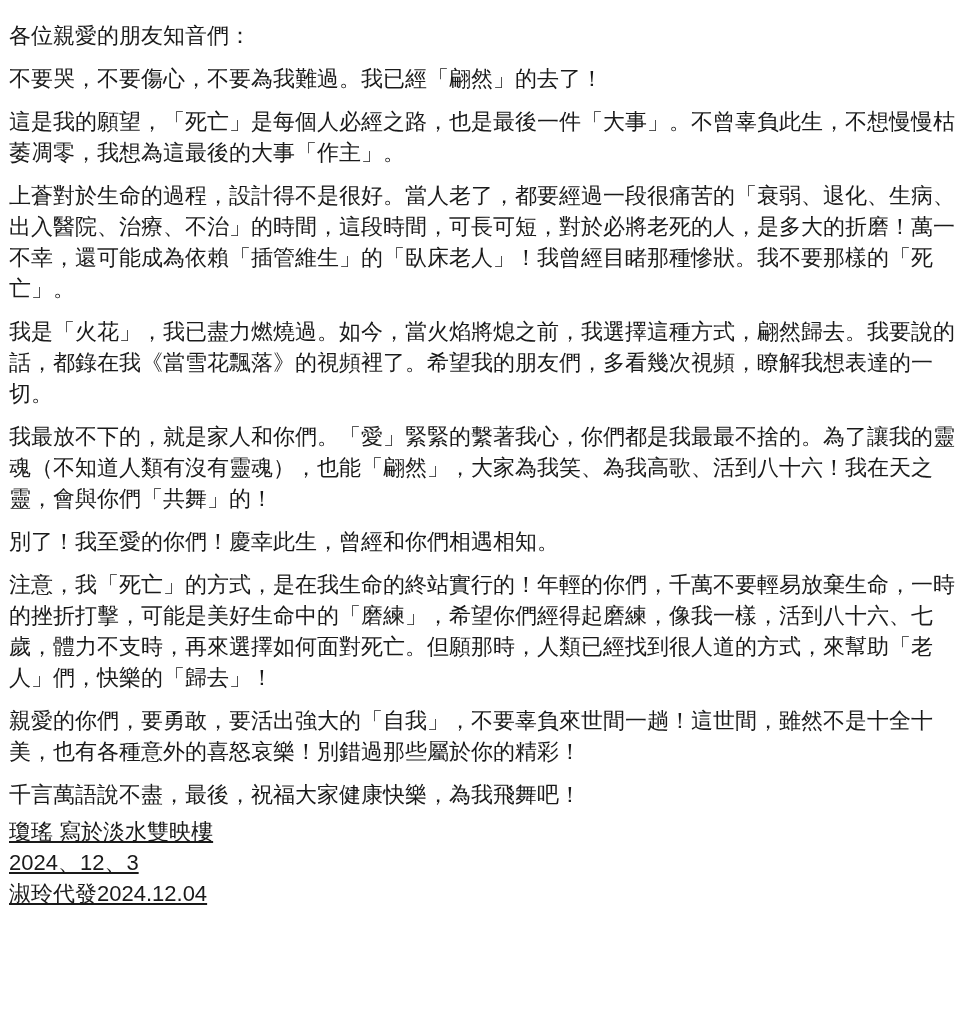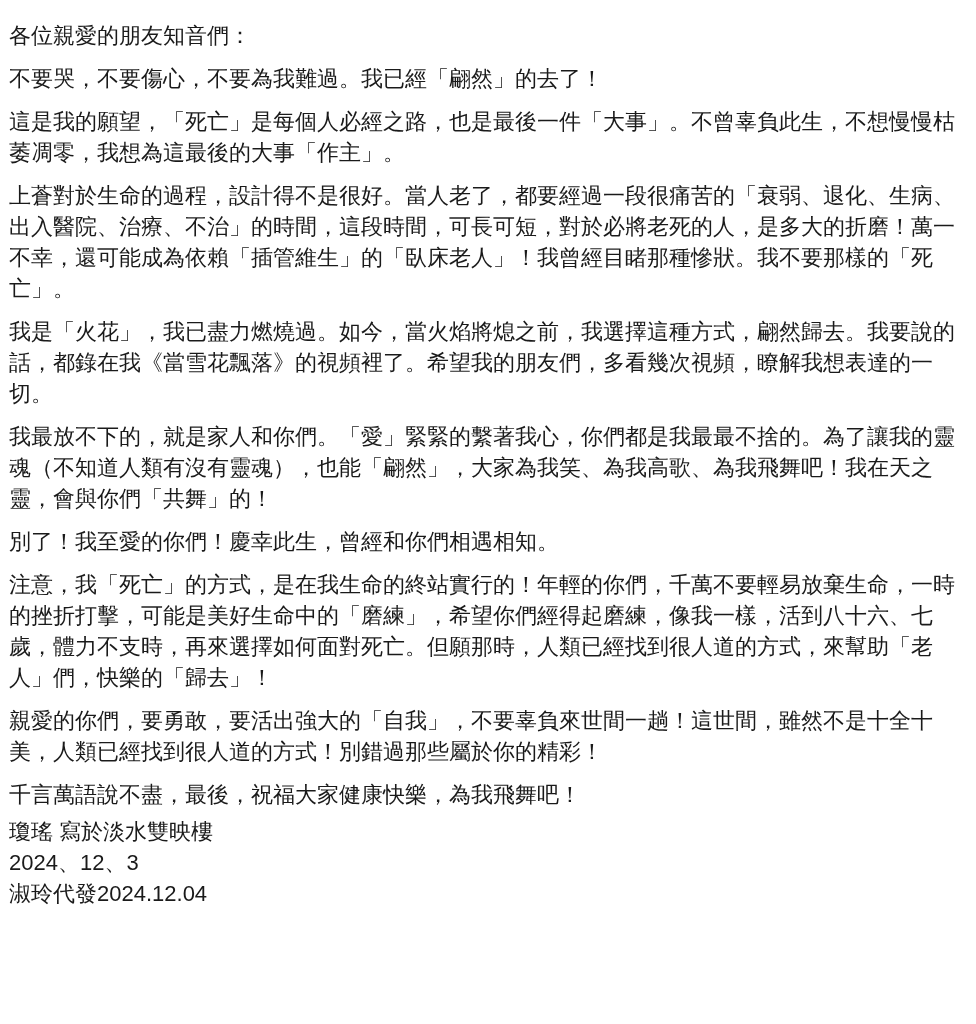--- a/index.html
+++ b/index.html
@@ -23,34 +23,35 @@
     margin: 12px 0 6px 0;
     text-align: left;
     word-break: break-all;
     overflow-wrap: anywhere;
   }
   .letter .footer-line {
     margin: 0;
   }
   .letter .footer {
     margin-top: 6px;
+    text-decoration: underline;
   }
 </style>
 </head>
 <body>
 
 <article class="letter">
   <p>各位親愛的朋友知音們：</p>
   <p>不要哭，不要傷心，不要為我難過。我已經「翩然」的去了！</p>
   <p>這是我的願望，「死亡」是每個人必經之路，也是最後一件「大事」。不曾辜負此生，不想慢慢枯萎凋零，我想為這最後的大事「作主」。</p>
   <p>上蒼對於生命的過程，設計得不是很好。當人老了，都要經過一段很痛苦的「衰弱、退化、生病、出入醫院、治療、不治」的時間，這段時間，可長可短，對於必將老死的人，是多大的折磨！萬一不幸，還可能成為依賴「插管維生」的「臥床老人」！我曾經目睹那種慘狀。我不要那樣的「死亡」。</p>
   <p>我是「火花」，我已盡力燃燒過。如今，當火焰將熄之前，我選擇這種方式，翩然歸去。我要說的話，都錄在我《當雪花飄落》的視頻裡了。希望我的朋友們，多看幾次視頻，瞭解我想表達的一切。</p>
-  <p>我最放不下的，就是家人和你們。「愛」緊緊的繫著我心，你們都是我最最不捨的。為了讓我的靈魂（不知道人類有沒有靈魂），也能「翩然」，大家為我笑、為我高歌、為我飛舞吧！我在天之靈，會與你們「共舞」的！</p>
+  <p>我最放不下的，就是家人和你們。「愛」緊緊的繫著我心，你們都是我最最不捨的。為了讓我的靈魂（不知道人類有沒有靈魂），也能「翩然」，大家為我笑、為我高歌、活到八十六！我在天之靈，會與你們「共舞」的！</p>
   <p>別了！我至愛的你們！慶幸此生，曾經和你們相遇相知。</p>
   <p>注意，我「死亡」的方式，是在我生命的終站實行的！年輕的你們，千萬不要輕易放棄生命，一時的挫折打擊，可能是美好生命中的「磨練」，希望你們經得起磨練，像我一樣，活到八十六、七歲，體力不支時，再來選擇如何面對死亡。但願那時，人類已經找到很人道的方式，來幫助「老人」們，快樂的「歸去」！</p>
-  <p>親愛的你們，要勇敢，要活出強大的「自我」，不要辜負來世間一趟！這世間，雖然不是十全十美，人類已經找到很人道的方式！別錯過那些屬於你的精彩！</p>
+  <p>親愛的你們，要勇敢，要活出強大的「自我」，不要辜負來世間一趟！這世間，雖然不是十全十美，也有各種意外的喜怒哀樂！別錯過那些屬於你的精彩！</p>
   <p>千言萬語說不盡，最後，祝福大家健康快樂，為我飛舞吧！</p>
   <div class="footer">
     <p class="footer-line">瓊瑤 寫於淡水雙映樓</p>
     <p class="footer-line">2024、12、3</p>
     <p class="footer-line">淑玲代發2024.12.04</p>
   </div>
 </article>
 
 </body></html>

